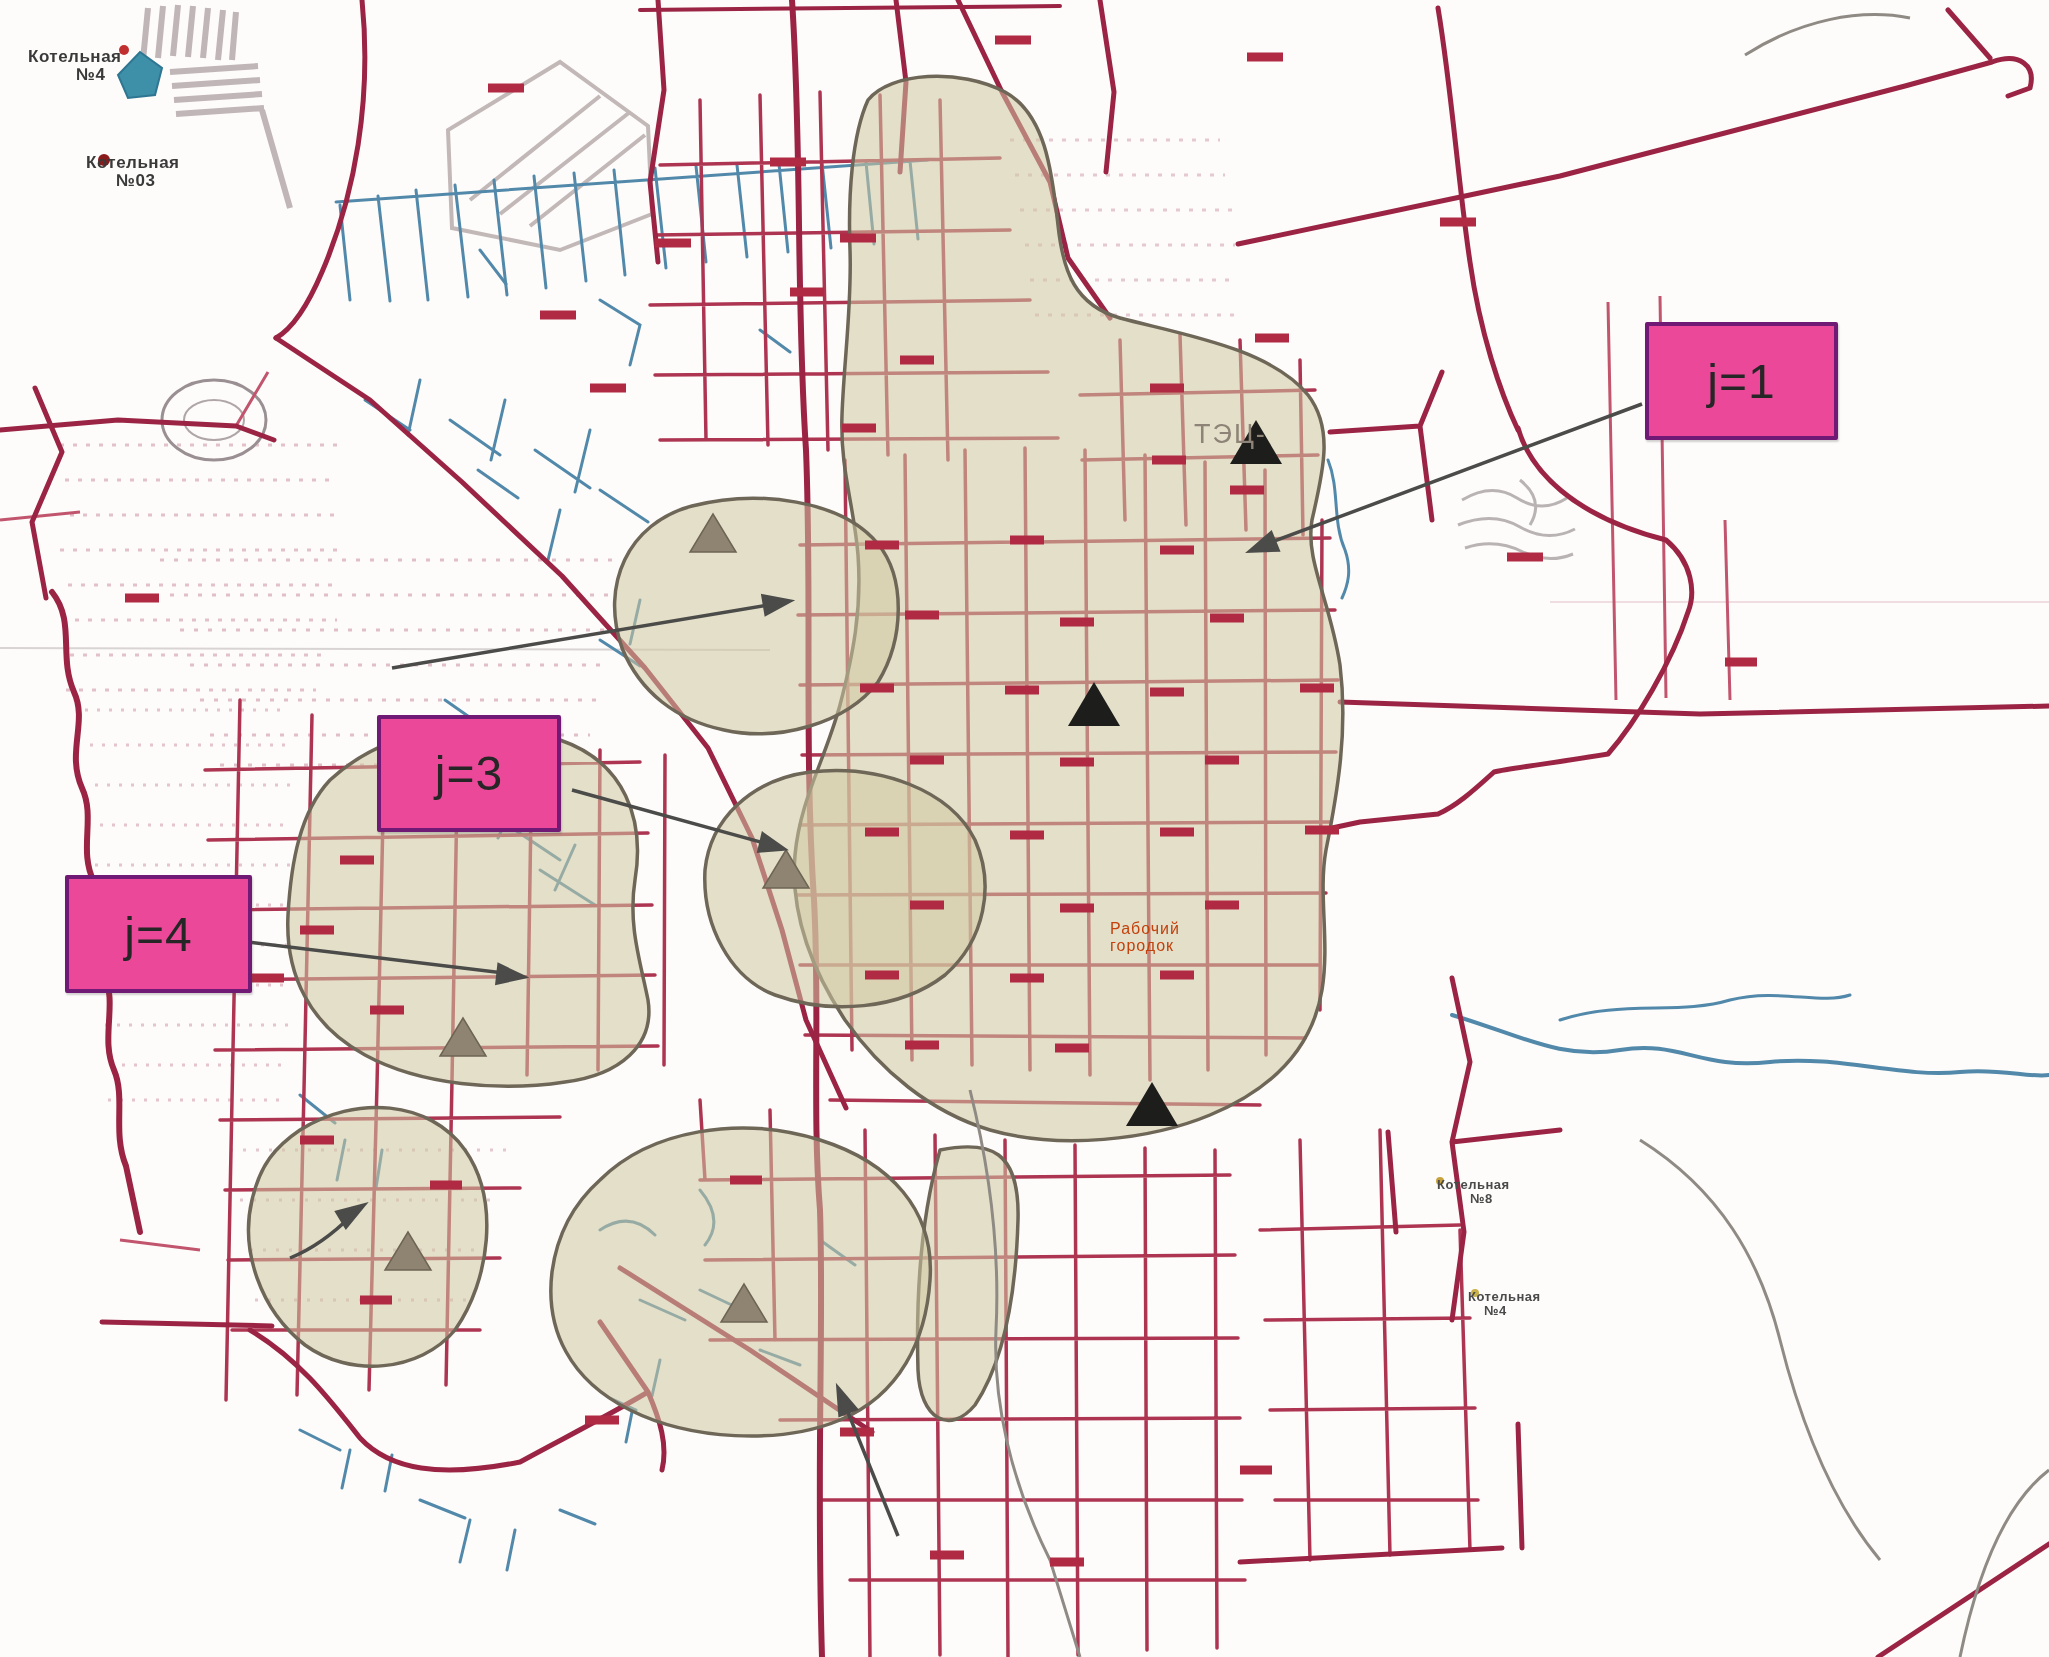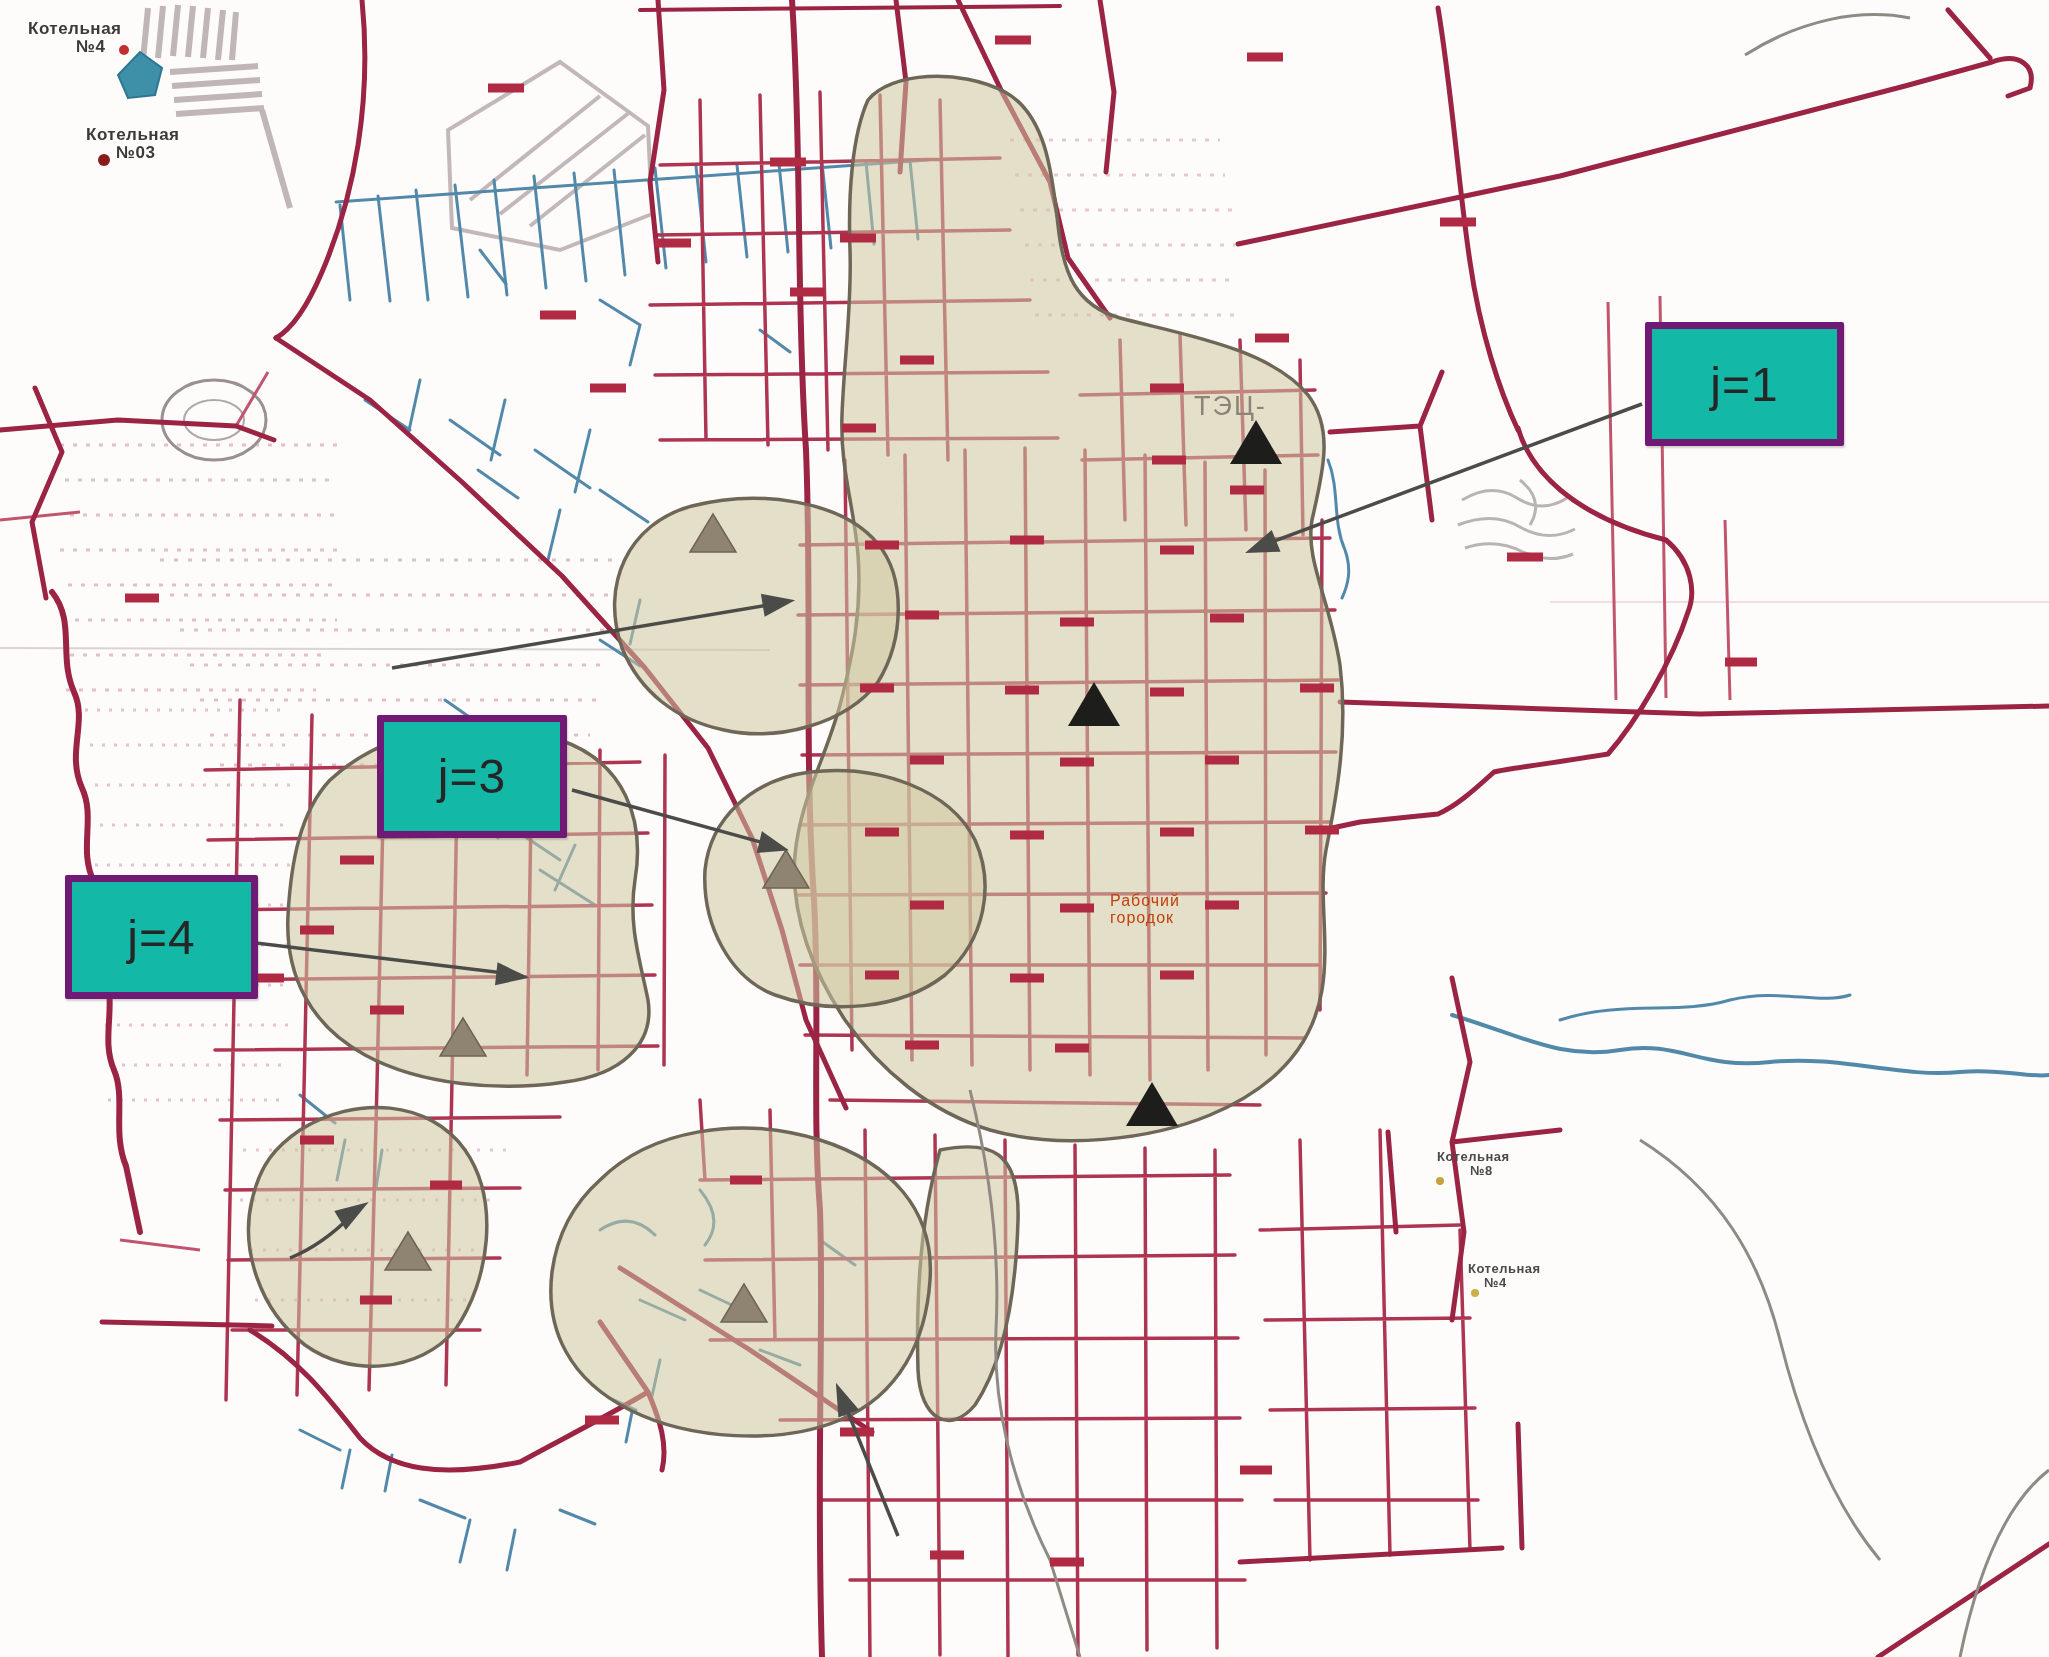--- a/index.html
+++ b/index.html
@@ -3,25 +3,25 @@
 <meta charset="utf-8">
 <style>
   html,body{margin:0;padding:0;background:#ffffff;}
   .stage{
     position:relative;width:2049px;height:1657px;overflow:hidden;
     background:#fdfcfa;font-family:"Liberation Sans", sans-serif;
   }
   .stage svg{position:absolute;left:0;top:0;}
   .zone-label{
     position:absolute;display:flex;align-items:center;justify-content:center;
-    background:#14b8a6;border:7px solid #701a75;border-radius:2px;
+    background:#ec4899;border:4px solid #701a75;border-radius:2px;
     box-shadow:1px 2px 2px rgba(80,80,80,.25);
     font-size:48px;color:#262626;letter-spacing:1px;
   }
-  .map-text{position:absolute;color:#3d3d3d;line-height:1.05;white-space:nowrap;}
+  .map-text{position:absolute;color:#3d3d3d;line-height:1.05;white-space:nowrap;margin-top:28px;}
   .map-text .num{display:block;}
   .blurry{filter:blur(0.6px);}
   .chp-text{font-size:27px;font-weight:normal;color:#8d8377;letter-spacing:2px;}
   .district-text{font-size:16px;color:#c2410c;letter-spacing:1px;}
   .boiler-nw{font-size:17px;font-weight:bold;letter-spacing:.5px;color:#3a3a3a;}
   .boiler-e{font-size:13px;font-weight:bold;letter-spacing:.5px;color:#4a4a4a;}
 </style>
 </head>
 <body>
 

